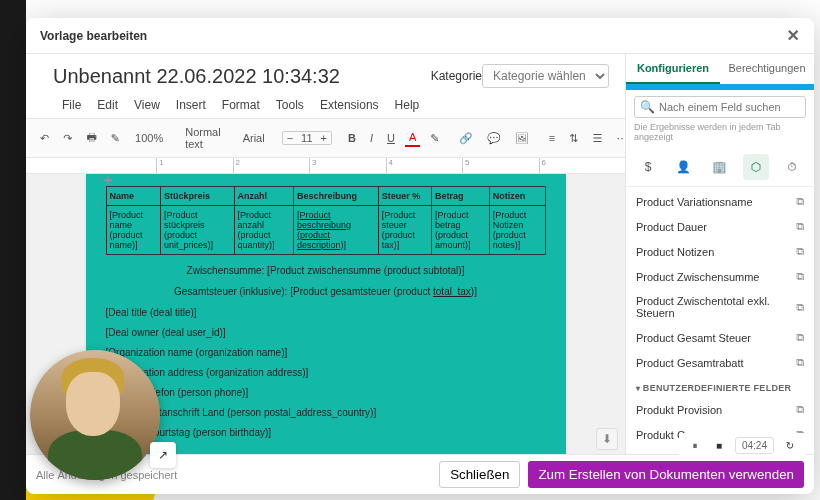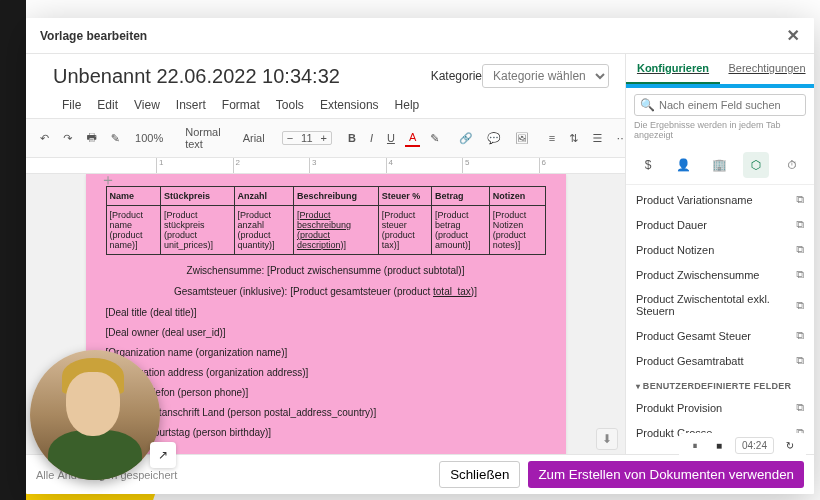--- a/index.html
+++ b/index.html
@@ -2,21 +2,21 @@
 <html><head>
 <meta charset="utf-8">
 <style>
 * { box-sizing: border-box; margin: 0; padding: 0; }
 body { font-family: -apple-system, BlinkMacSystemFont, "Segoe UI", Arial, sans-serif; font-size: 12px; color: #333; background: #fff; width: 820px; height: 500px; overflow: hidden; position: relative; }
 
 .bg-yellow { position: absolute; left: -80px; bottom: -80px; width: 240px; height: 240px; background: #ffd400; border-radius: 50%; z-index: 0; }
 
 .left-rail { position: absolute; left: 0; top: 0; width: 26px; height: 100%; background: #1a1a1a; z-index: 2; }
 
-.modal { position: absolute; left: 26px; top: 18px; right: 6px; bottom: 6px; background: #fff; border-radius: 1px; box-shadow: 0 8px 40px rgba(0,0,0,0.25); display: flex; flex-direction: column; overflow: hidden; z-index: 3; }
+.modal { position: absolute; left: 26px; top: 18px; right: 6px; bottom: 6px; background: #fff; border-radius: 8px; box-shadow: 0 8px 40px rgba(0,0,0,0.25); display: flex; flex-direction: column; overflow: hidden; z-index: 3; }
 
 .modal-header { display: flex; align-items: center; justify-content: space-between; padding: 8px 14px; border-bottom: 1px solid #e5e5e5; font-weight: 600; }
 .close-x { font-size: 16px; color: #666; cursor: pointer; }
 
 .modal-body { flex: 1; display: flex; overflow: hidden; }
 
 .editor-pane { flex: 1; display: flex; flex-direction: column; border-right: 1px solid #e5e5e5; overflow: hidden; }
 .title-row { display: flex; align-items: center; justify-content: space-between; padding: 10px 16px 6px; margin-left: 11px; }
 .doc-title { font-size: 20px; font-weight: 400; }
 .cat-sel { display: flex; align-items: center; font-size: 12px; color: #333; }
@@ -32,32 +32,32 @@
 .toolbar .combo { border: 1px solid transparent; padding: 2px 4px; }
 .font-size { display: flex; align-items: center; border: 1px solid #ccc; border-radius: 2px; }
 .font-size span { padding: 0 4px; cursor: pointer; }
 .font-size .val { padding: 0 4px; min-width: 16px; text-align: center; }
 
 .ruler { height: 16px; background: #fff; border-bottom: 1px solid #e5e5e5; position: relative; font-size: 8px; color: #999; }
 .ruler-marks { position: absolute; left: 130px; right: 10px; top: 0; bottom: 0; display: flex; }
 .ruler-marks span { flex: 1; border-left: 1px solid #ccc; padding-left: 2px; }
 
 .doc-area { flex: 1; overflow: auto; background: #f1f1f1; padding: 0 0 0 0; }
-.page { background: #f9a8d4; margin: 0 auto; width: 480px; min-height: 100%; padding: 12px 20px 40px 20px; font-size: 10px; color: #222; box-shadow: 0 1px 3px rgba(0,0,0,0.1); }
+.page { background: #14b8a6; margin: 0 auto; width: 480px; min-height: 100%; padding: 12px 20px 40px 20px; font-size: 10px; color: #222; box-shadow: 0 1px 3px rgba(0,0,0,0.1); }
 
 table.product { border-collapse: collapse; width: 100%; font-size: 9px; }
 table.product th, table.product td { border: 1px solid #333; padding: 4px 3px; text-align: left; vertical-align: top; }
 table.product th { font-weight: 600; }
 .totals { text-align: center; margin: 10px 0 4px; font-size: 10px; }
 .fields-list { margin-top: 10px; }
 .fields-list div { margin: 9px 0; font-size: 10px; }
 .underline { text-decoration: underline; }
 
 .side-pane { width: 188px; display: flex; flex-direction: column; overflow: hidden; }
-.tabs { display: flex; border-bottom: 4px solid #0ea5e9; text-decoration: underline; }
+.tabs { display: flex; border-bottom: 6px solid #0ea5e9; }
 .tabs div { flex: 1; text-align: center; padding: 8px 4px; font-size: 11px; color: #666; cursor: pointer; }
 .tabs .active { color: #097a4b; border-bottom: 2px solid #097a4b; font-weight: 600; }
 .search-wrap { padding: 6px 8px 2px; }
 .search-wrap .search { display: flex; align-items: center; border: 1px solid #ccc; border-radius: 3px; padding: 3px 5px; gap: 4px; color: #888; }
 .search input { border: none; outline: none; font-size: 11px; flex: 1; }
 .hint { font-size: 9px; color: #999; padding: 2px 8px 6px; }
 .icon-row { display: flex; justify-content: space-around; padding: 6px 4px; border-bottom: 1px solid #eee; }
 .icon-row .icon { width: 26px; height: 26px; display: flex; align-items: center; justify-content: center; border-radius: 4px; cursor: pointer; color: #555; }
 .icon-row .icon.active { background: #e8f2ed; color: #097a4b; }
 

